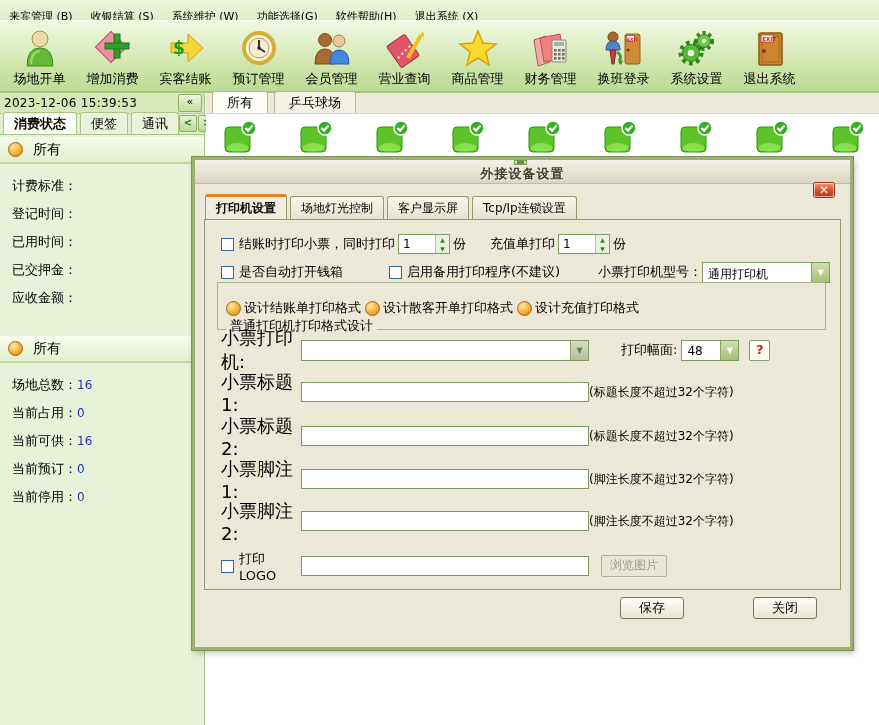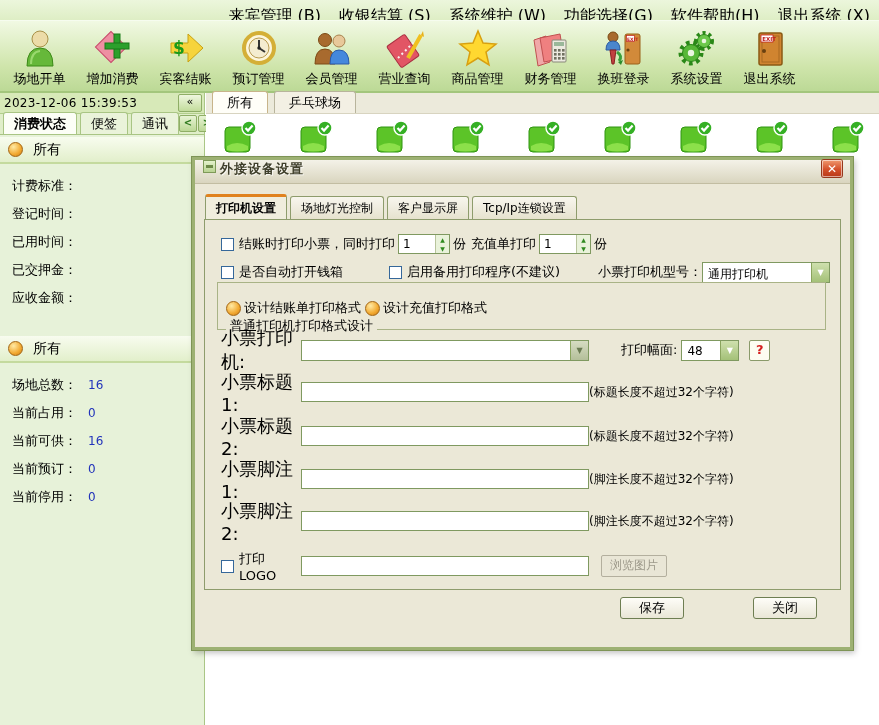--- a/index.html
+++ b/index.html
@@ -3,21 +3,21 @@
 <meta charset="utf-8">
 <style>
   html,body{margin:0;padding:0;}
   body{width:879px;height:725px;overflow:hidden;background:#fff;
        font-family:"DejaVu Sans","Liberation Sans",sans-serif;font-size:13px;color:#000;}
   .app{position:relative;width:879px;height:725px;background:#fff;}
 
   
   .menubar{position:absolute;left:0;top:0;width:100%;height:34px;box-sizing:border-box;
     background:linear-gradient(#ecf6dc,#d5e9b6);border-bottom:1px solid #b9d494;
-    display:flex;align-items:center;font-size:16px;justify-content:flex-end;}
+    display:flex;align-items:center;font-size:11px;}
   .menu-item{padding:0 9px;height:100%;display:flex;align-items:center;cursor:default;white-space:nowrap;}
 
   
   .toolbar{position:absolute;left:0;top:20px;width:100%;height:73px;box-sizing:border-box;
     background:linear-gradient(#f1f9e3,#cfe5ab 65%,#bcd996);
     border-top:1px solid #f6fcef;border-bottom:2px solid #a3c67c;
     display:flex;align-items:flex-end;padding:0 0 3px 3px;}
   .tool{width:73px;display:flex;flex-direction:column;align-items:center;gap:0;cursor:pointer;}
   .tool svg{display:block;}
   .tlabel{font-size:13px;white-space:nowrap;}
@@ -37,36 +37,36 @@
   .sarrow{width:16px;height:15px;font-size:10px;font-weight:bold;color:#2f7a1f;text-align:center;line-height:14px;
     background:linear-gradient(#e8f4d4,#bcd896);border:1px solid #8fae66;border-radius:2px;cursor:pointer;}
   .section-header{height:25px;display:flex;align-items:center;gap:10px;padding-left:8px;
     background:linear-gradient(#f8fcef,#e2efcb);border-bottom:2px solid #c4da9e;margin-top:2px;}
   .orange-ball{width:15px;height:15px;border-radius:50%;
     background:radial-gradient(circle at 35% 30%,#ffeaa4,#f2a930 60%,#c97a17);
     border:1px solid #a36512;box-sizing:border-box;flex:0 0 auto;}
   .section-header .stitle{font-size:14px;}
   .sfields{padding:8px 0 0 12px;}
   .sfield{height:28px;display:flex;align-items:center;font-size:13px;}
-  .sval{color:#2233bb;margin-left:11px;font-size:12px;text-align:right;}
+  .sval{color:#2233bb;margin-left:0;font-size:12px;text-align:right;}
 
   
   .main{position:absolute;left:206px;top:93px;width:673px;height:632px;background:#fff;}
   .main-tabs{height:20px;display:flex;align-items:flex-end;background:#eceadb;border-bottom:1px solid #d8d4c0;}
   .mtab{padding:2px 14px 1px;font-size:13px;border:1px solid #b8b49c;border-bottom:none;
     border-radius:3px 3px 0 0;background:#f3f0e4;margin-left:6px;cursor:pointer;white-space:nowrap;}
   .mtab.active{background:#fffef8;border-color:#c8b48a;}
   .venues{display:flex;gap:43px;padding:6px 0 0 18px;}
   .venue{flex:0 0 auto;cursor:pointer;}
 
   
   .dialog{position:absolute;left:192px;top:157px;width:661px;height:493px;box-sizing:border-box;
     background:#ebe8d7;border:3px solid #9db173;box-shadow:0 0 0 1px #7e9456, 2px 3px 6px rgba(0,0,0,.25);}
-  .dlg-title{height:23px;background:linear-gradient(#f4f2e8,#d9d5bf);display:flex;align-items:flex-start;
-    padding:0 8px;border-bottom:1px solid #c2bda2;}
+  .dlg-title{height:23px;background:linear-gradient(#f4f2e8,#d9d5bf);display:flex;align-items:center;
+    padding:0 16px;border-bottom:1px solid #c2bda2;flex-direction:column;}
   .dlg-icon{width:13px;height:13px;background:linear-gradient(#e4f2cc,#b9d392);border:1px solid #7e9a58;
     box-sizing:border-box;display:flex;align-items:center;justify-content:center;margin-right:4px;}
   .dlg-icon i{display:block;width:7px;height:3px;background:#6d8a48;}
   .dlg-title .t{font-weight:bold;font-size:13px;color:#3f3f2b;letter-spacing:1px;text-shadow:1px 1px 0 rgba(255,255,255,.7);}
   .dlg-close{margin-left:auto;width:20px;height:17px;border-radius:2px;cursor:pointer;
     background:linear-gradient(#f09a70,#d4502a 55%,#b83818);box-shadow:inset 0 0 0 1px rgba(255,255,255,.55),0 0 0 1px #96381c;
     color:#fff;font-size:12px;font-weight:bold;display:flex;align-items:center;justify-content:center;}
   .dlg-tabs{position:absolute;left:10px;top:36px;display:flex;align-items:flex-end;height:23px;}
   .dtab{padding:3px 10px 2px;font-size:12px;background:linear-gradient(#f8f6ee,#e6e2ce);
     border:1px solid #8e9c6c;border-bottom:none;border-radius:3px 3px 0 0;margin-right:3px;cursor:pointer;white-space:nowrap;}
@@ -403,21 +403,21 @@
         <span class="cb"></span>
         <span>结账时打印小票，同时打印</span>
         <span class="spin">
           <span class="spin-val">1</span>
           <span class="spin-btns">
               <b>▲</b>
               <b>▼</b>
             </span>
         </span>
         <span>份</span>
-        <span style="margin-left:5px">充值单打印</span>
+        <span style="margin-left:24px">充值单打印</span>
         <span class="spin">
           <span class="spin-val">1</span>
           <span class="spin-btns">
               <b>▲</b>
               <b>▼</b>
             </span>
         </span>
         <span>份</span>
       </div>
 
@@ -435,20 +435,24 @@
 
       <div class="fieldset">
         <span class="legend">普通打印机打印格式设计</span>
         <div class="fmt-row">
           <span class="fmt-btn">
             <span class="orange-ball"></span>
             <span>设计结账单打印格式</span>
           </span>
           <span class="fmt-btn">
             <span class="orange-ball"></span>
+            <span>设计散客开单打印格式</span>
+          </span>
+          <span class="fmt-btn">
+            <span class="orange-ball"></span>
             <span>设计充值打印格式</span>
           </span>
         </div>
       </div>
 
       <div class="prow" style="top:118px">
         <span class="flabel">小票打印机:</span>
         <span class="combo" style="width:288px">
           <span class="combo-val"></span>
           <span class="combo-btn gray">▼</span>

